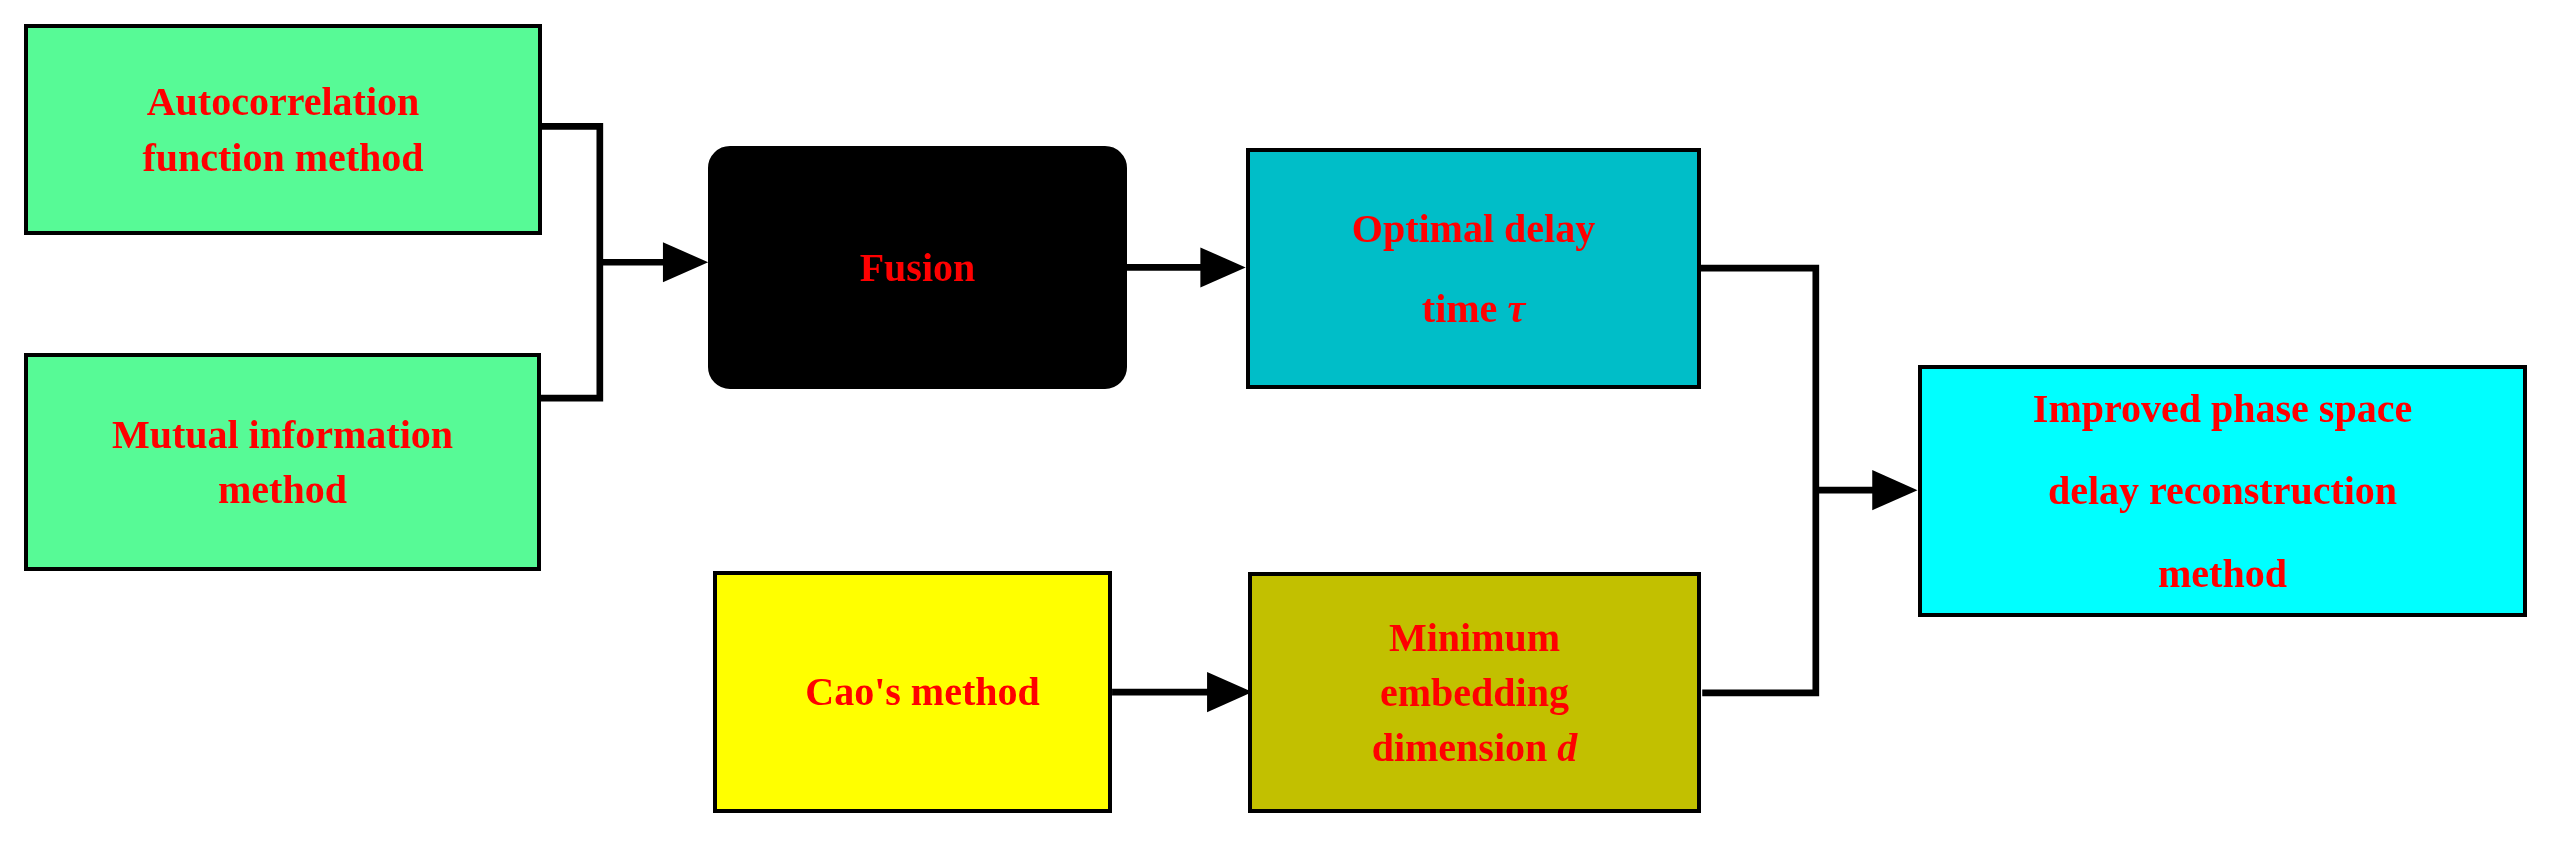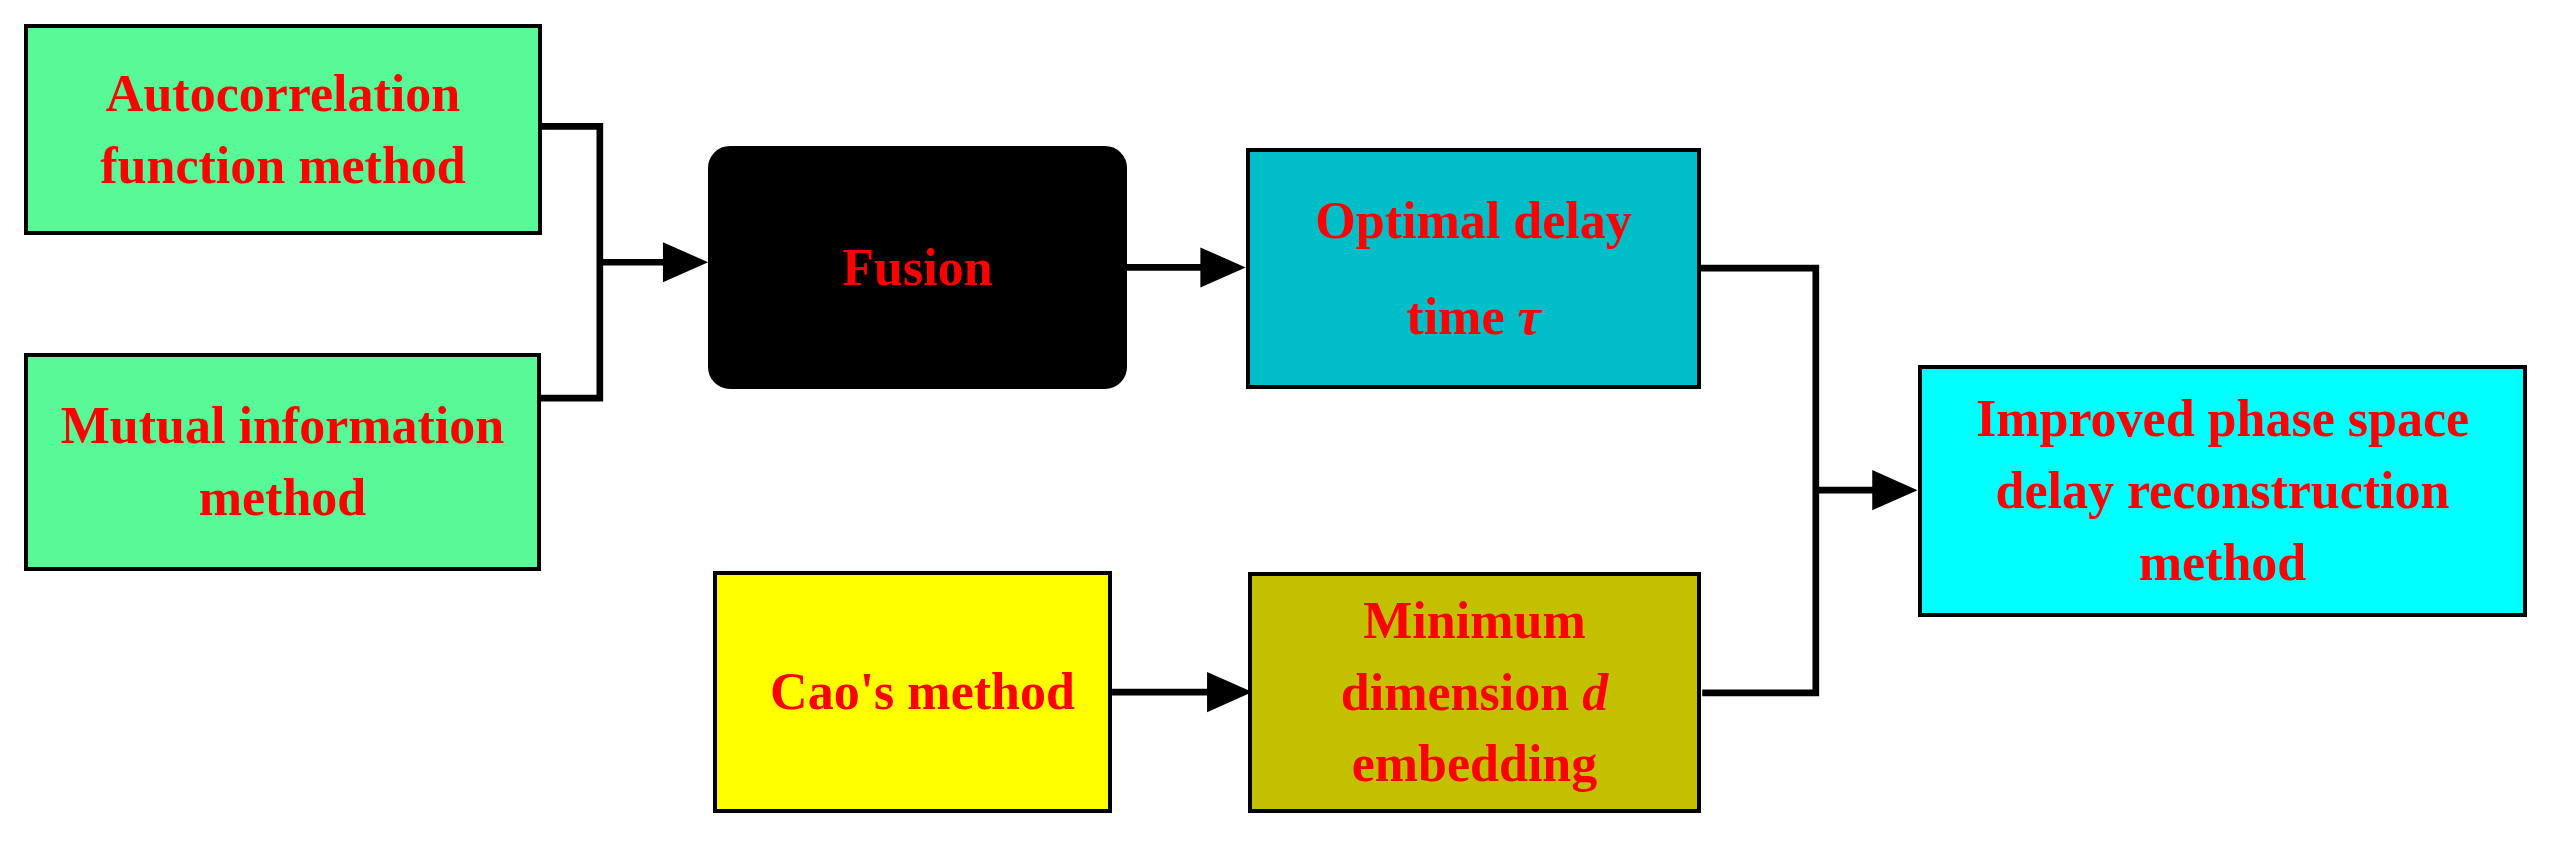--- a/index.html
+++ b/index.html
@@ -27,35 +27,35 @@
     position: absolute;
     box-sizing: border-box;
     border: 4.5px solid #000000;
     display: flex;
     flex-direction: column;
     justify-content: center;
     align-items: center;
     text-align: center;
     color: #FF0000;
     font-weight: bold;
-    font-size: 52px;
+    font-size: 40px;
     line-height: 1.38;
     white-space: nowrap;
   }
   .node .sym {
     font-style: italic;
   }
   
   #node-autocorrelation { left: 24px;   top: 24px;  width: 518px; height: 211px; background: #57FA96; }
   #node-mutual          { left: 24px;   top: 313px; width: 517px; height: 218px; background: #57FA96; margin-top: 40px; }
   #node-fusion          { left: 708px;  top: 146px; width: 419px; height: 243px; background: #000000; border-radius: 22px; }
   #node-optimal-delay   { left: 1246px; top: 148px; width: 455px; height: 241px; background: #00BEC8; gap: 24px; }
   #node-cao             { left: 713px;  top: 571px; width: 399px; height: 242px; background: #FFFF00; padding-left: 20px; }
   #node-min-embedding   { left: 1248px; top: 572px; width: 453px; height: 241px; background: #C2C000; }
-  #node-improved        { left: 1918px; top: 365px; width: 609px; height: 252px; background: #00FFFF; }
+  #node-improved        { left: 1918px; top: 365px; width: 609px; height: 252px; background: #00FFFF; gap: 27px; }
   .conn {
     stroke: #000000;
     stroke-width: 9;
     fill: none;
   }
   .arrowhead {
     fill: #000000;
     stroke: none;
   }
 </style>
@@ -112,25 +112,25 @@
       <span class="sym">τ</span>
     </div>
   </div>
 
   <div class="node" id="node-cao">
     <div>Cao's method</div>
   </div>
 
   <div class="node" id="node-min-embedding">
     <div>Minimum</div>
+    <div>embedding</div>
     <div>
       <span>dimension</span>
       <span class="sym">d</span>
     </div>
-    <div>embedding</div>
   </div>
 
   <div class="node" id="node-improved">
     <div>Improved phase space</div>
     <div>delay reconstruction</div>
     <div>method</div>
   </div>
 
 </div>
 

